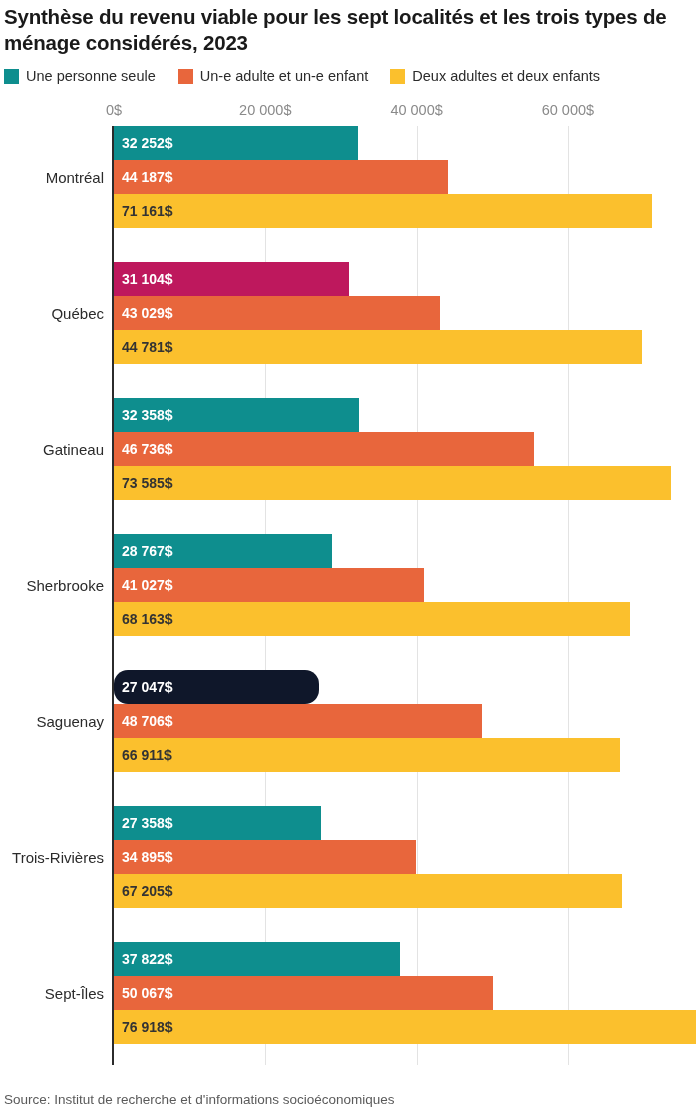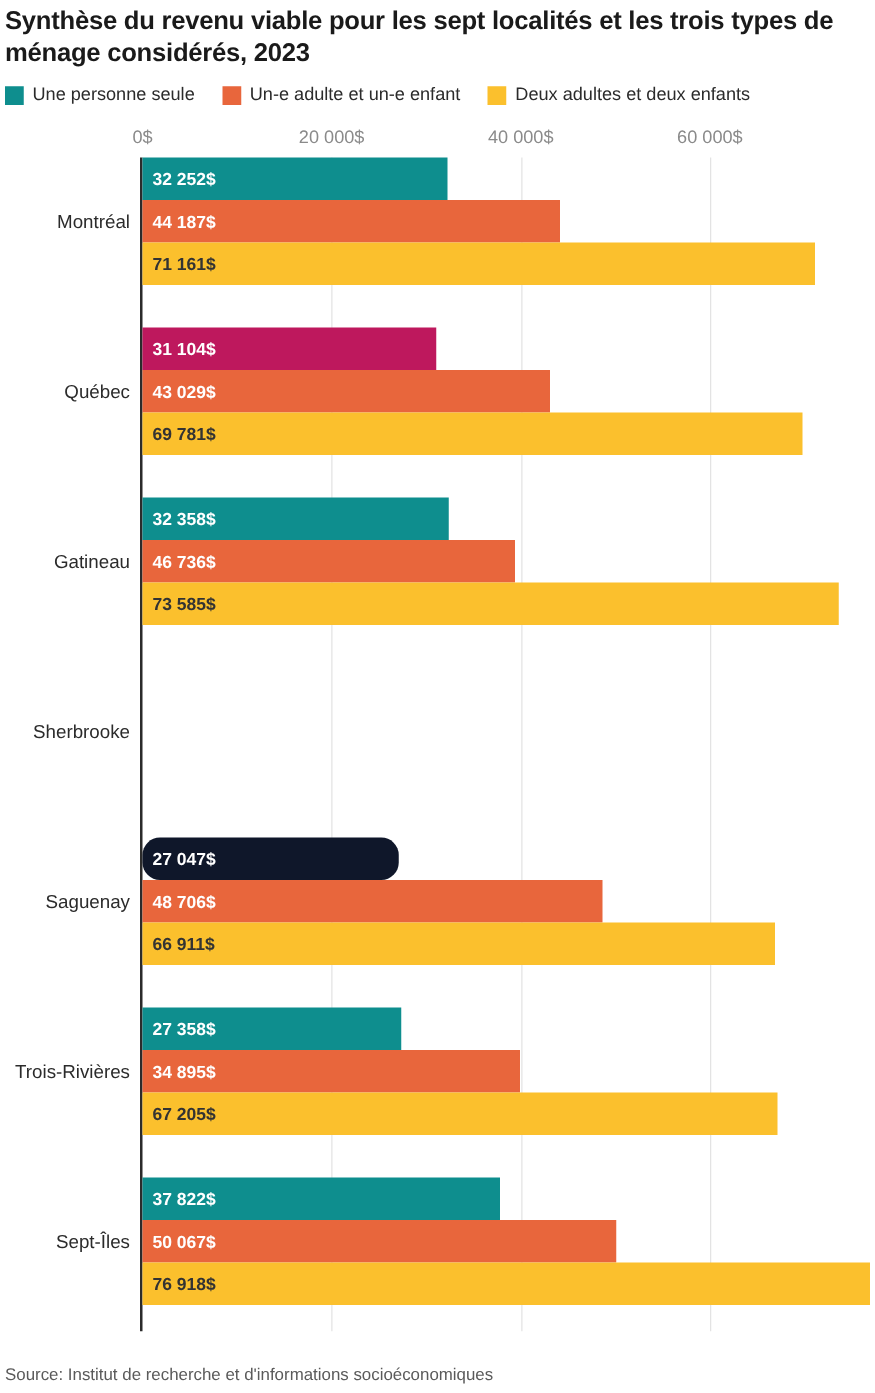--- a/index.html
+++ b/index.html
@@ -210,40 +210,51 @@
       <div class="group">
         <div class="group-label">Québec</div>
         <div class="bars">
           <div class="bar s0" style="left: 114px; width: 235.302px; background: #be185d;">
             <span class="bar-value" style="color: rgb(255, 255, 255);">31 104$</span>
           </div>
           <div class="bar s1" style="left: 114px; width: 325.514px; background: rgb(232, 102, 60);">
             <span class="bar-value" style="color: rgb(255, 255, 255);">43 029$</span>
           </div>
           <div class="bar s2" style="left: 114px; width: 527.893px; background: rgb(251, 192, 45);">
-            <span class="bar-value" style="color: rgb(51, 51, 51);">69 781$</span>
+            <span class="bar-value" style="color: rgb(51, 51, 51);">44 781$</span>
           </div>
         </div>
       </div>
       <div class="group">
         <div class="group-label">Gatineau</div>
         <div class="bars">
           <div class="bar s0" style="left: 114px; width: 244.788px; background: rgb(14, 142, 142);">
             <span class="bar-value" style="color: rgb(255, 255, 255);">32 358$</span>
           </div>
-          <div class="bar s1" style="left: 114px; width: 298px; background: rgb(232, 102, 60);">
+          <div class="bar s1" style="left: 114px; width: 420px; background: rgb(232, 102, 60);">
             <span class="bar-value" style="color: rgb(255, 255, 255);">46 736$</span>
           </div>
           <div class="bar s2" style="left: 114px; width: 556.671px; background: rgb(251, 192, 45);">
             <span class="bar-value" style="color: rgb(51, 51, 51);">73 585$</span>
           </div>
         </div>
       </div>
       <div class="group">
         <div class="group-label">Sherbrooke</div>
+        <div class="bars">
+          <div class="bar s0" style="left: 114px; width: 217.622px; background: rgb(14, 142, 142);">
+            <span class="bar-value" style="color: rgb(255, 255, 255);">28 767$</span>
+          </div>
+          <div class="bar s1" style="left: 114px; width: 310.369px; background: rgb(232, 102, 60);">
+            <span class="bar-value" style="color: rgb(255, 255, 255);">41 027$</span>
+          </div>
+          <div class="bar s2" style="left: 114px; width: 515.653px; background: rgb(251, 192, 45);">
+            <span class="bar-value" style="color: rgb(51, 51, 51);">68 163$</span>
+          </div>
+        </div>
       </div>
       <div class="group">
         <div class="group-label">Saguenay</div>
         <div class="bars">
           <div class="bar s0" style="left: 114px; width: 204.611px; background: #0f172a; border-radius: 14px;">
             <span class="bar-value" style="color: rgb(255, 255, 255);">27 047$</span>
           </div>
           <div class="bar s1" style="left: 114px; width: 368.461px; background: rgb(232, 102, 60);">
             <span class="bar-value" style="color: rgb(255, 255, 255);">48 706$</span>
           </div>

